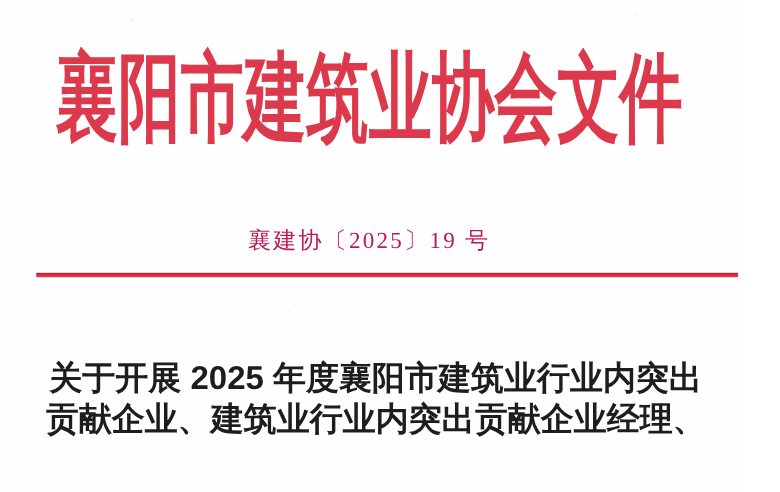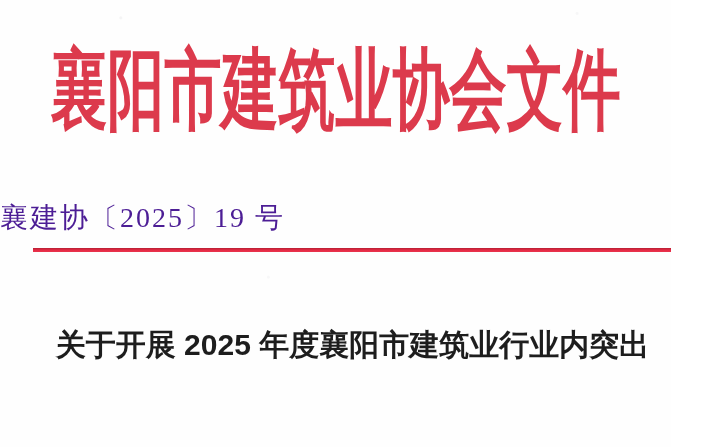--- a/index.html
+++ b/index.html
@@ -41,40 +41,40 @@
     color: #dc3a4c;
     transform: scaleY(1.55);
     transform-origin: top center;
     white-space: nowrap;
   }
   .doc-number {
     position: absolute;
     top: 206px;
     left: 0;
     width: 100%;
-    text-align: left;
+    text-align: center;
     font-family: "Liberation Serif", "DejaVu Serif", serif;
-    font-size: 28px;
+    font-size: 21px;
     line-height: 24px;
     letter-spacing: 2px;
-    color: #4c1d95;
+    color: #be185d;
     white-space: nowrap;
   }
   .red-divider {
     position: absolute;
     top: 248px;
     left: 33px;
     width: 647px;
     height: 4px;
     background: linear-gradient(to bottom, #b61f33 0%, #e62a45 55%, #e8354d 100%);
   }
   .doc-title {
     position: absolute;
     top: 326px;
-    left: 17px;
+    left: 6px;
     width: 100%;
     text-align: center;
     font-family: "Liberation Sans", "DejaVu Sans", sans-serif;
     font-weight: bold;
     font-size: 30px;
     line-height: 37px;
     letter-spacing: 0px;
     color: #1d1d1d;
   }
   .doc-title-line {
@@ -96,17 +96,18 @@
 <div class="page">
 
   <h1 class="org-title">襄阳市建筑业协会文件</h1>
 
   <div class="doc-number">襄建协〔2025〕19 号</div>
 
   <div class="red-divider"></div>
 
   <div class="doc-title">
     <div class="doc-title-line">关于开展 2025 年度襄阳市建筑业行业内突出</div>
+    <div class="doc-title-line">贡献企业、建筑业行业内突出贡献企业经理、</div>
   </div>
 
   <div class="scan-artifact"></div>
 
 </div>
 
 </body></html>

